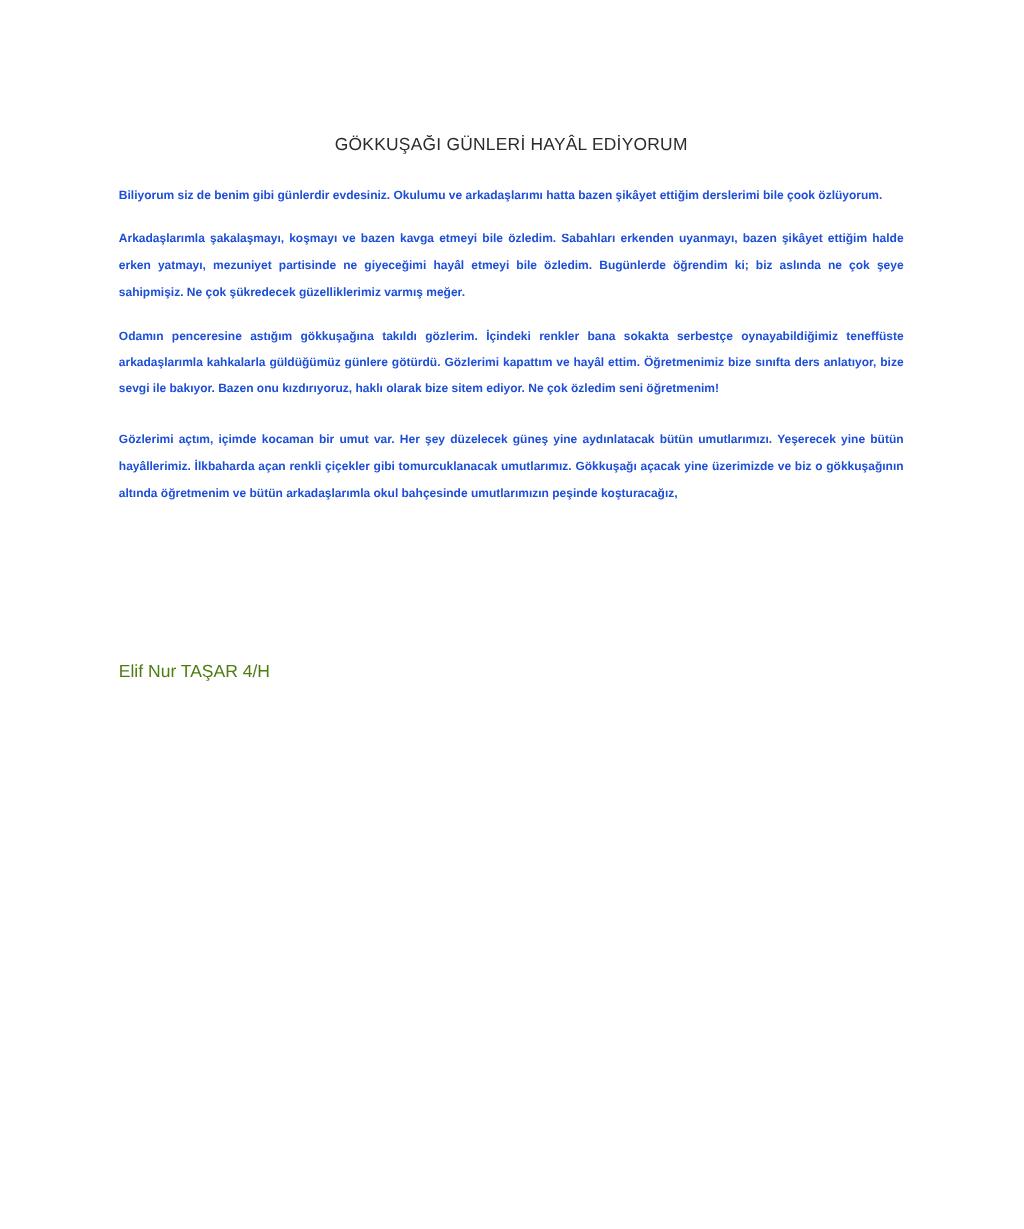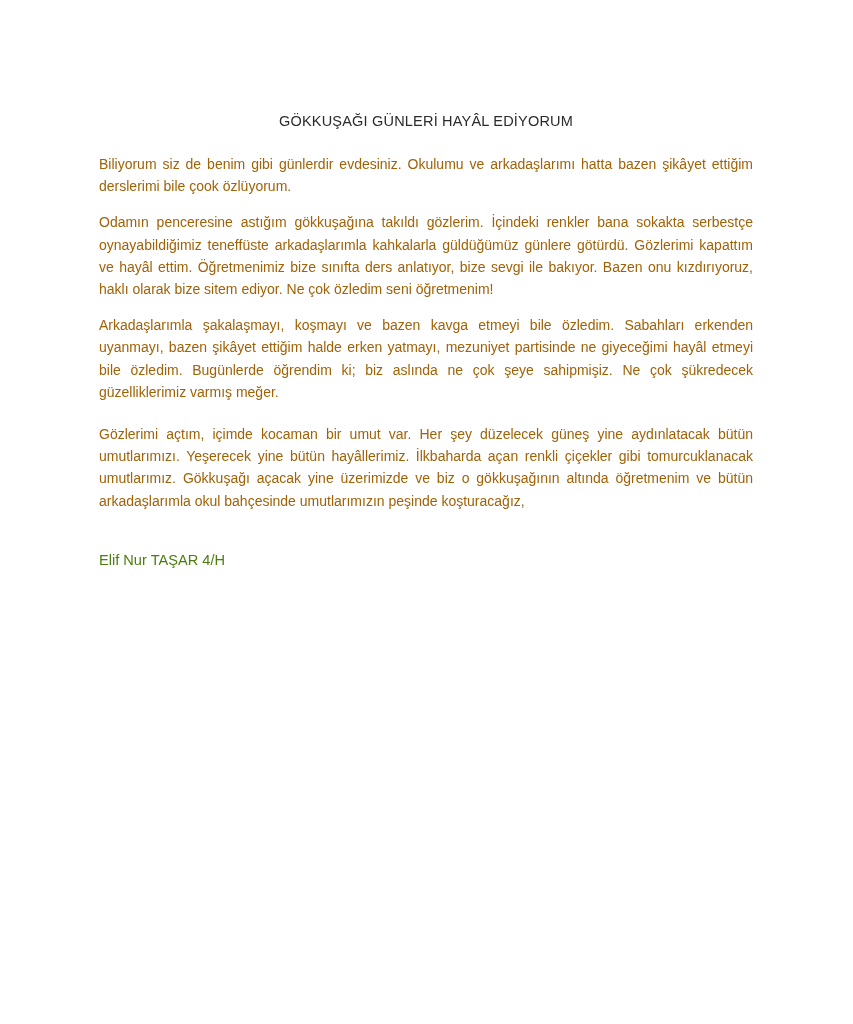--- a/index.html
+++ b/index.html
@@ -40,25 +40,26 @@
     line-height: 19px;
     letter-spacing: 0.2px;
     color: #2b2b2b;
     margin: 0 0 22px 0;
     font-weight: 400;
   }
 
   .para {
     text-align: justify;
     text-justify: inter-word;
-    font-size: 14px;
+    font-size: 10px;
     line-height: 22.2px;
     margin: 0 0 14px 0;
-    color: #a16207;
+    color: #1d4ed8;
     hyphens: none;
+    font-weight: bold;
   }
 
   .para:last-of-type {
     margin-bottom: 0;
     margin-top: 20px;
   }
 
   .signature {
     position: absolute;
     left: 99px;
@@ -73,23 +74,23 @@
 <body>
 
 <div class="page">
 
   <div class="doc-body">
 
     <h1 class="doc-title">GÖKKUŞAĞI GÜNLERİ HAYÂL EDİYORUM</h1>
 
     <p class="para">Biliyorum siz de benim gibi günlerdir evdesiniz. Okulumu ve arkadaşlarımı hatta bazen şikâyet ettiğim derslerimi bile çook özlüyorum.</p>
 
+    <p class="para">Arkadaşlarımla şakalaşmayı, koşmayı ve bazen kavga etmeyi bile özledim. Sabahları erkenden uyanmayı, bazen şikâyet ettiğim halde erken yatmayı, mezuniyet partisinde ne giyeceğimi hayâl etmeyi bile özledim. Bugünlerde öğrendim ki; biz aslında ne çok şeye sahipmişiz. Ne çok şükredecek güzelliklerimiz varmış meğer.</p>
+
     <p class="para">Odamın penceresine astığım gökkuşağına takıldı gözlerim. İçindeki renkler bana sokakta serbestçe oynayabildiğimiz teneffüste arkadaşlarımla kahkalarla güldüğümüz günlere götürdü. Gözlerimi kapattım ve hayâl ettim. Öğretmenimiz bize sınıfta ders anlatıyor, bize sevgi ile bakıyor. Bazen onu kızdırıyoruz, haklı olarak bize sitem ediyor. Ne çok özledim seni öğretmenim!</p>
-
-    <p class="para">Arkadaşlarımla şakalaşmayı, koşmayı ve bazen kavga etmeyi bile özledim. Sabahları erkenden uyanmayı, bazen şikâyet ettiğim halde erken yatmayı, mezuniyet partisinde ne giyeceğimi hayâl etmeyi bile özledim. Bugünlerde öğrendim ki; biz aslında ne çok şeye sahipmişiz. Ne çok şükredecek güzelliklerimiz varmış meğer.</p>
 
     <p class="para">Gözlerimi açtım, içimde kocaman bir umut var. Her şey düzelecek güneş yine aydınlatacak bütün umutlarımızı. Yeşerecek yine bütün hayâllerimiz. İlkbaharda açan renkli çiçekler gibi tomurcuklanacak umutlarımız. Gökkuşağı açacak yine üzerimizde ve biz o gökkuşağının altında öğretmenim ve bütün arkadaşlarımla okul bahçesinde umutlarımızın peşinde koşturacağız,</p>
 
   </div>
 
   <div class="signature">Elif Nur TAŞAR 4/H</div>
 
 </div>
 
 </body></html>

